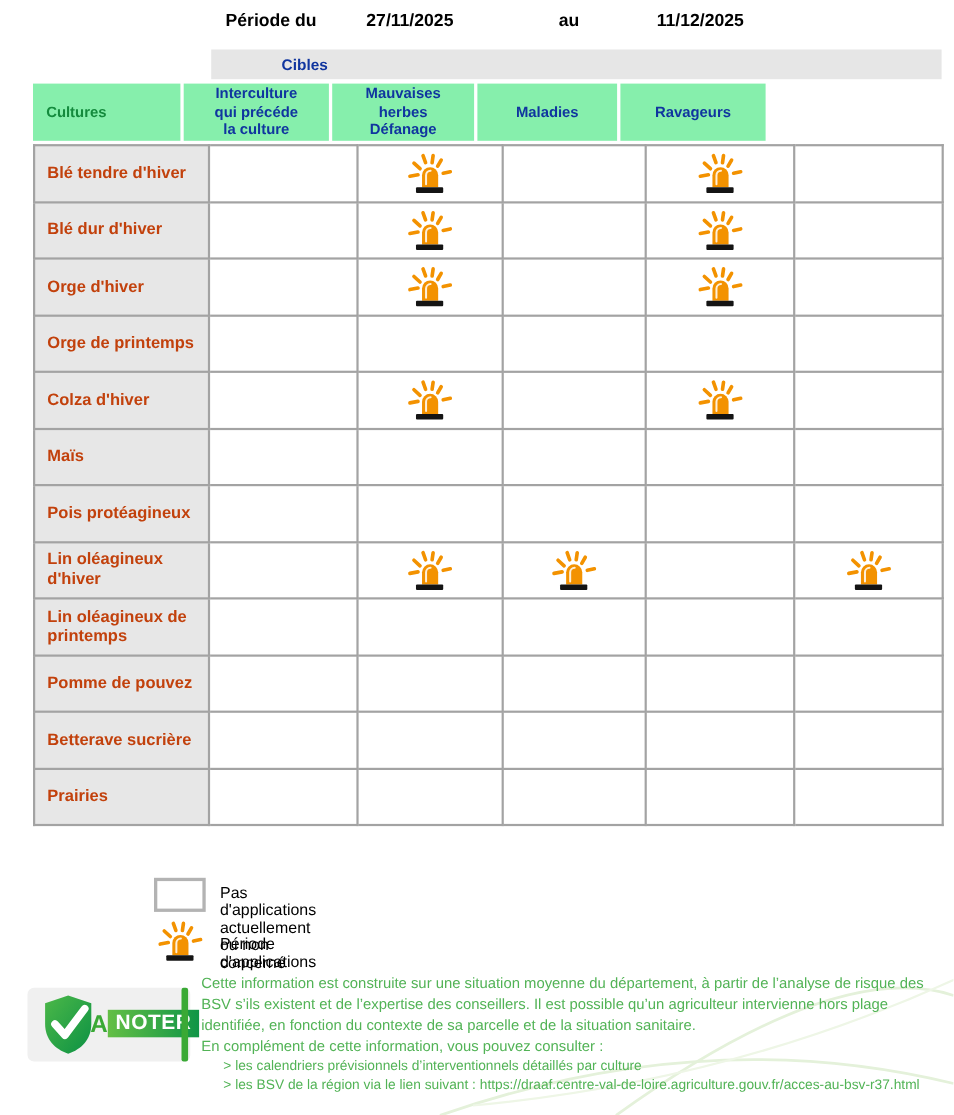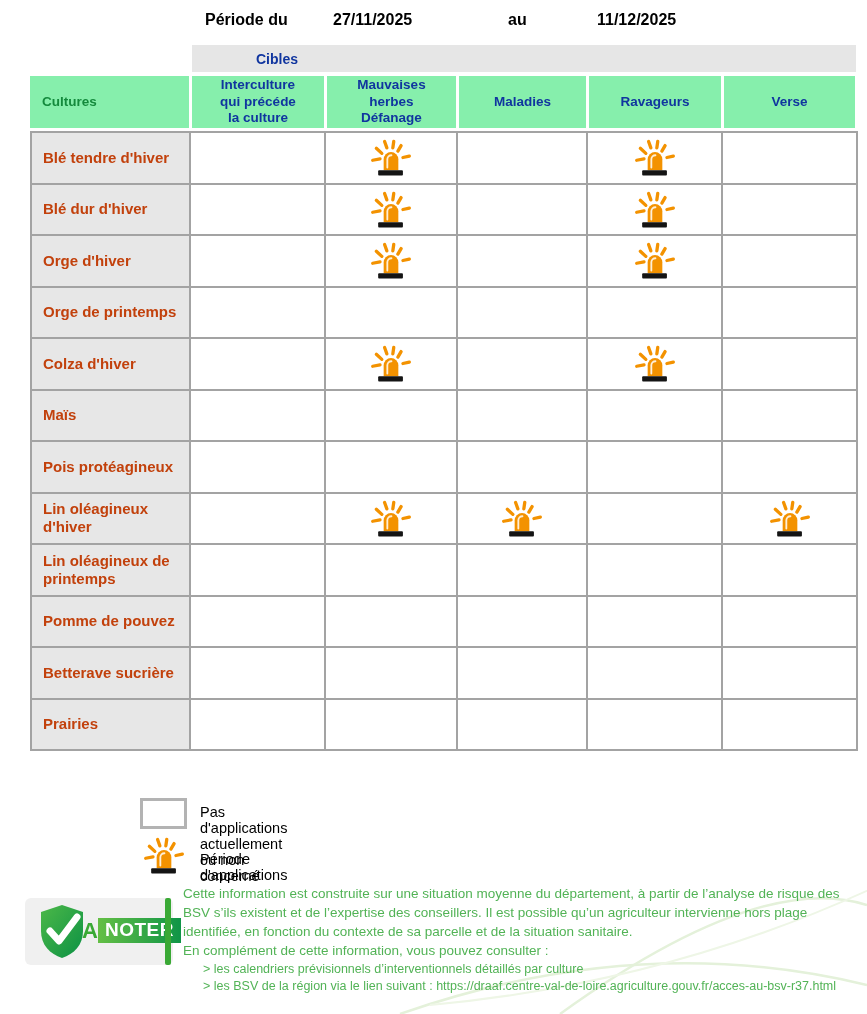--- a/index.html
+++ b/index.html
@@ -30,21 +30,21 @@
   .header-row {
     position:absolute; top:76px; left:30px; width:826px; height:52px;
     display:flex; gap:3px;
   }
   .header-cell {
     background:#86efac; display:flex; align-items:center; justify-content:center;
     text-align:center; font-weight:bold; font-size:13.5px; color:#10359f;
     white-space:pre-line; line-height:1.22;
   }
   .header-cell.cultures { color:#148a3d; justify-content:flex-start; padding-left:12px; text-align:left; }
-  .hc0 { width:159px; } .hc1 { width:132px; } .hc2 { width:129px; }
+  .hc0 { width:134px; } .hc1 { width:132px; } .hc2 { width:129px; }
   .hc3 { width:127px; } .hc4 { width:132px; } .hc5 { width:131px; }
 
   
   table.crops {
     position:absolute; top:131px; left:30px; width:826px;
     border-collapse:collapse; table-layout:fixed;
   }
   table.crops td { border:2px solid #a3a3a3; height:51.5px; }
   td.label-cell {
     background:#e7e7e7; color:#c2410c; font-weight:bold; font-size:15px;
@@ -110,21 +110,20 @@
 <div class="header-row">
   <div class="header-cell cultures hc0">Cultures</div>
   <div class="header-cell hc1">Interculture
 qui précéde
 la culture</div>
   <div class="header-cell hc2">Mauvaises
 herbes
 Défanage</div>
   <div class="header-cell hc3">Maladies</div>
   <div class="header-cell hc4">Ravageurs</div>
-  <div class="header-cell hc5">Verse</div>
 </div>
 
 <table class="crops">
   <colgroup>
     <col style="width:159px">
       <col style="width:135px">
       <col style="width:132px">
     <col style="width:130px">
       <col style="width:135px">
       <col style="width:135px">

